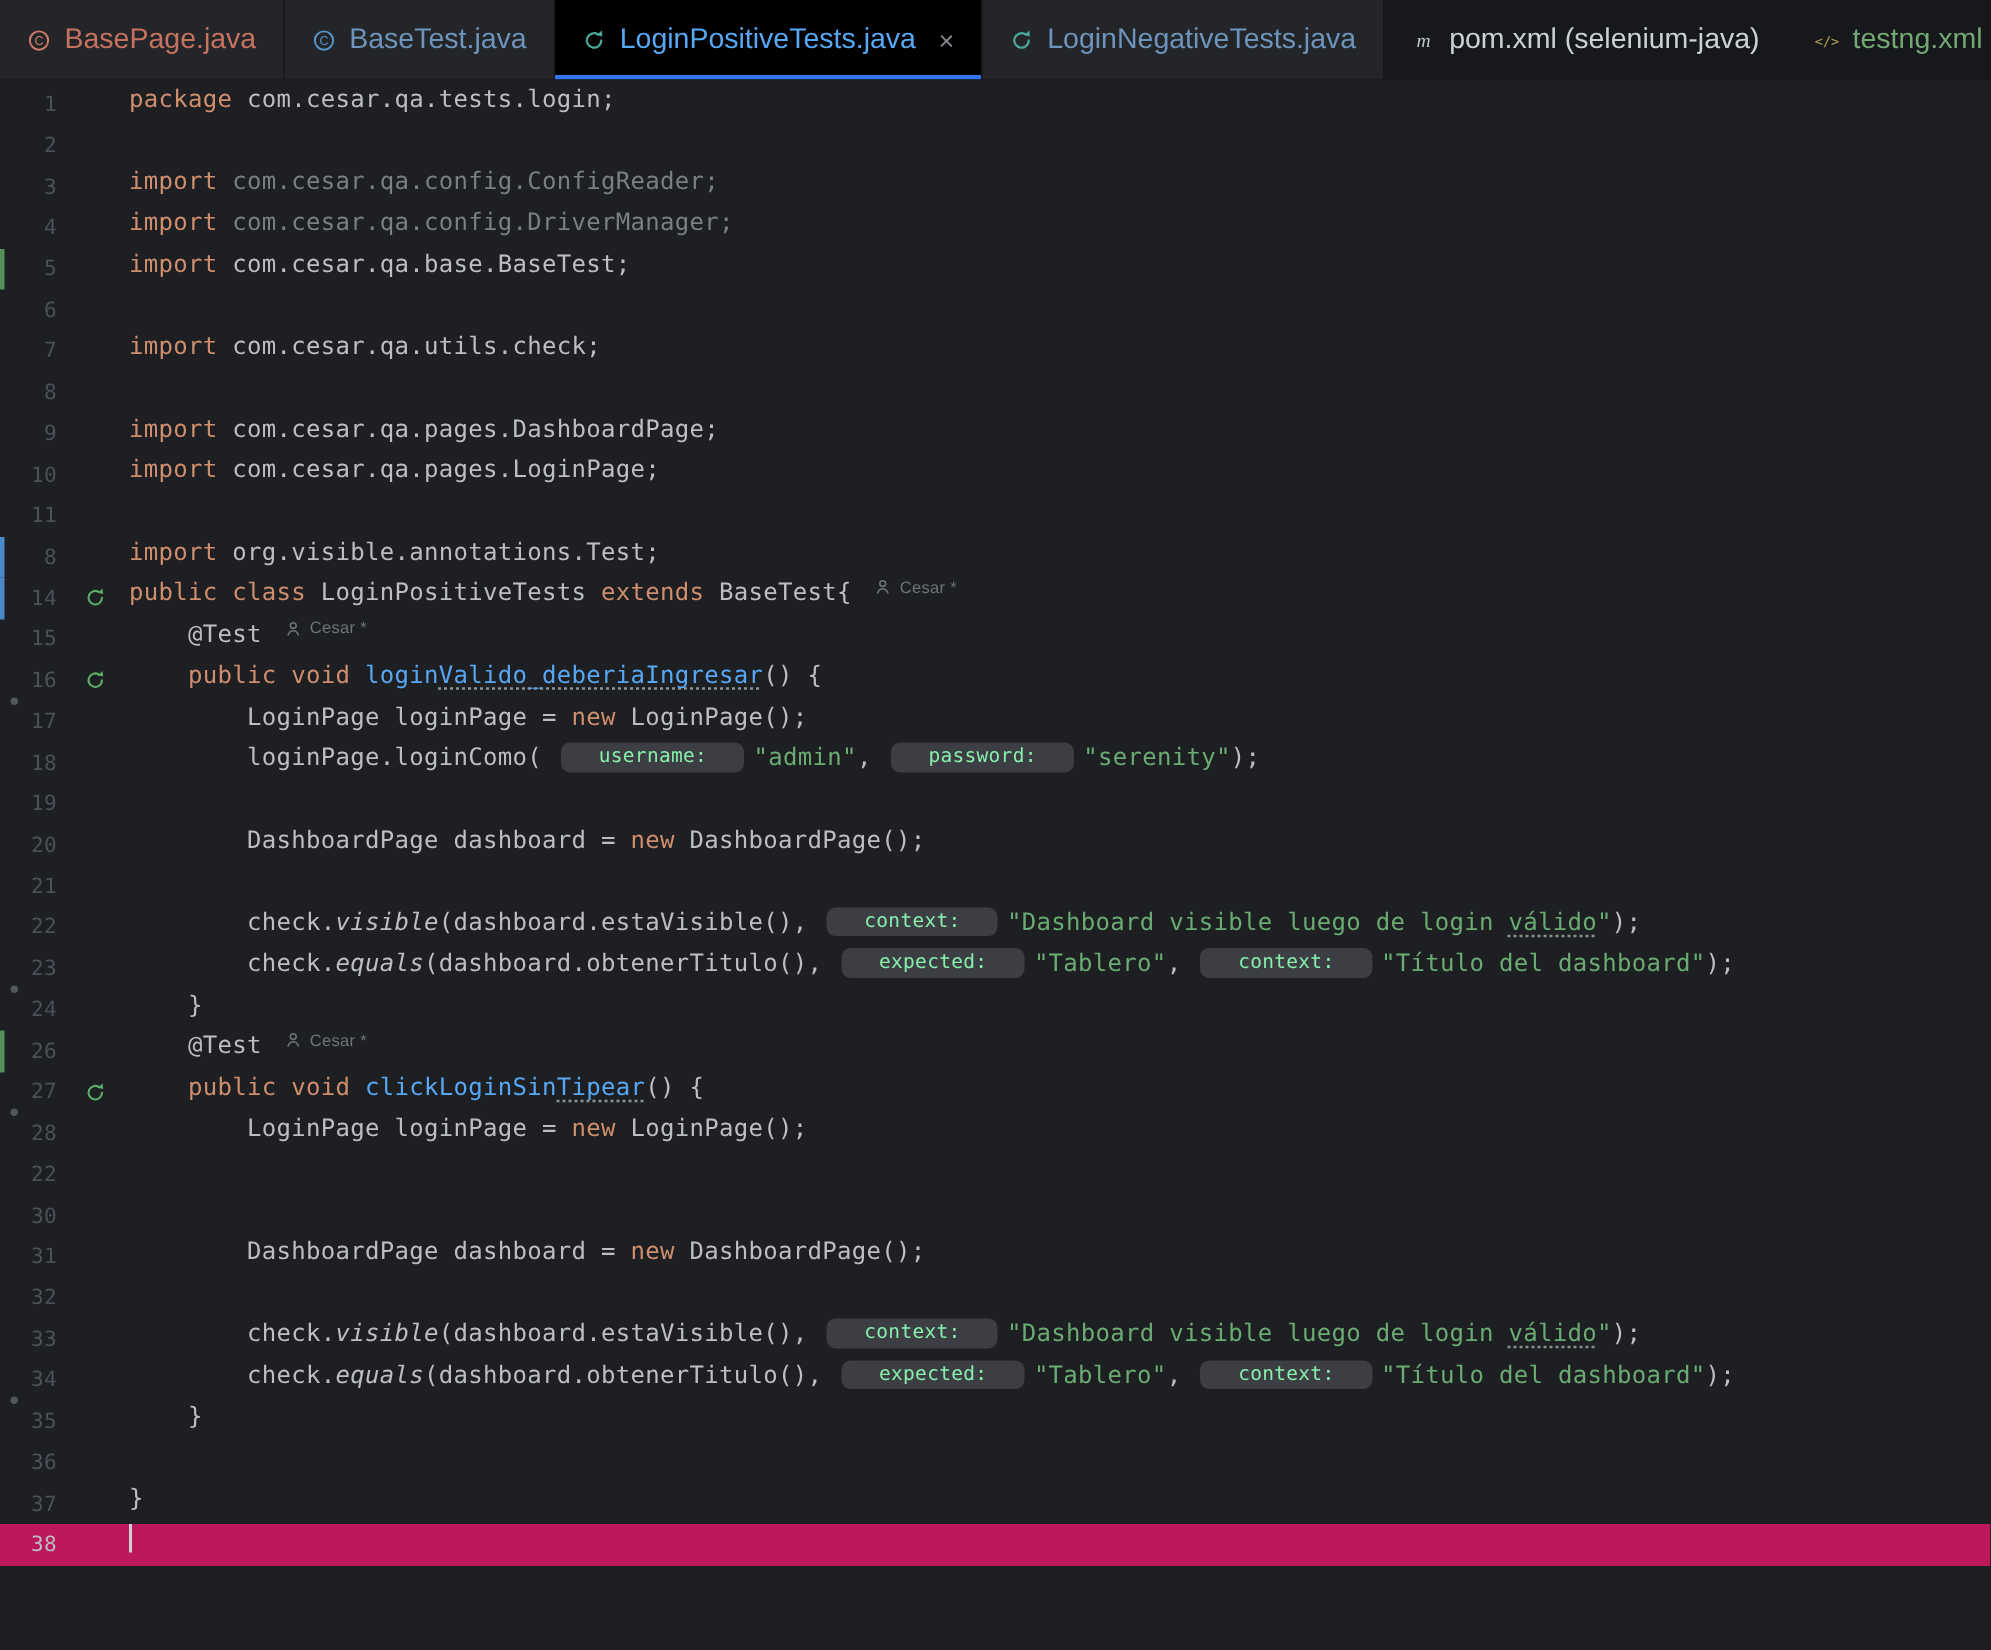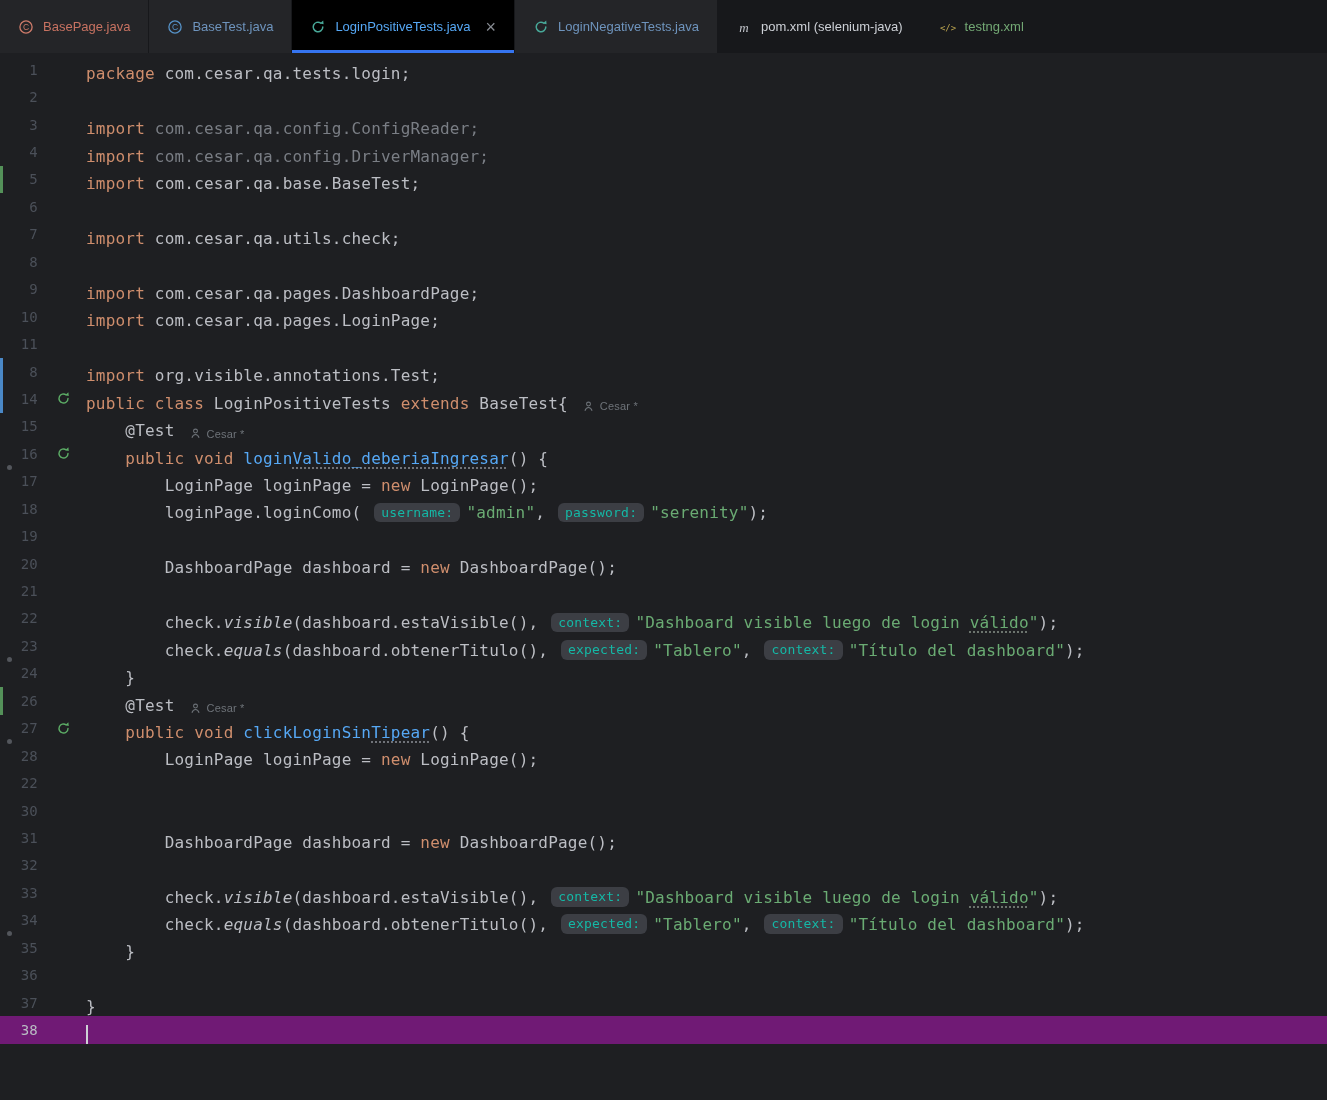--- a/index.html
+++ b/index.html
@@ -6,46 +6,46 @@
   html,body{width:1327px;height:1100px;overflow:hidden}
   body{background:#1E1F22;font-family:"Liberation Sans",sans-serif}
   .ide{width:100%;height:100%;display:flex;flex-direction:column}
 
   
   .tab-bar{height:53px;flex:none;display:flex;align-items:stretch;background:#17181B;overflow:hidden}
   .tab{display:flex;align-items:center;gap:9px;padding:0 18px;background:#242528;position:relative;border-right:1px solid #17181B;flex:none;cursor:default}
   .tab.dark{background:#17181B}
   .tab.active{background:#000000}
   .tab.active::after{content:"";position:absolute;left:0;right:0;bottom:0;height:3px;background:#3574F0}
-  .tab-label{font-size:13px;white-space:nowrap}
+  .tab-label{font-size:19px;white-space:nowrap}
   .tab-close{color:#868A91;font-size:18px;line-height:1;margin-left:6px}
 
   
   .editor{flex:1;padding-top:3px;font-family:"DejaVu Sans Mono",monospace;font-size:16px;letter-spacing:.2px;position:relative;overflow:hidden}
   .line{display:flex;align-items:center;height:27.45px;position:relative}
-  .line.caret-line{background:#701a75}
+  .line.caret-line{background:#be185d}
   .vcs{position:absolute;left:0;top:0;bottom:0;width:3px}
   .vcs-a{background:#549159}
   .vcs-m{background:#4A88C7}
   .gut-dot{position:absolute;left:7px;top:-3px;width:5px;height:5px;border-radius:50%;background:#53565C}
   .num{width:40px;flex:none;text-align:right;padding-right:2px;color:#4B5059;font-size:14px}
   .caret-line .num{color:#B9BCC3}
   .gut-ico{width:46px;flex:none;display:flex;align-items:center;justify-content:center}
-  .code{white-space:pre;color:#BCBEC4;display:flex;align-items:flex-end;min-height:100%}
+  .code{white-space:pre;color:#BCBEC4;display:flex;align-items:flex-start;min-height:100%}
 
   .sg-k{color:#CF8E6D}
   .sg-s{color:#6AAB73}
   .sg-st{color:#6AAB73;text-decoration:underline dotted #879188;text-underline-offset:4px}
   .sg-c{color:#7A7E85}
   .sg-d{color:#7A7E85}
   .sg-m{color:#56A8F5}
   .sg-mt{color:#56A8F5;text-decoration:underline dotted #8C9097;text-underline-offset:4px}
   .sg-i{font-style:italic}
 
-  .inlay-chip{font-family:"DejaVu Sans Mono",monospace;font-size:13px;background:#3C3E44;color:#14b8a6;border-radius:6px;padding:1px 7px;margin:0 6px 0 3px;line-height:1.35;flex:none}
+  .inlay-chip{font-family:"DejaVu Sans Mono",monospace;font-size:13px;background:#3C3E44;color:#86efac;border-radius:6px;padding:1px 25px;margin:0 6px 0 3px;line-height:1.35;flex:none}
   .inlay-author{display:inline-flex;align-items:center;gap:5px;margin-left:14px;font-family:"Liberation Sans",sans-serif;font-size:11px;color:#6E7379;flex:none}
   .caret{width:2px;height:19px;background:#CED0D6;display:inline-block;flex:none}
 </style>
 </head>
 <body>
 
 <div class="ide">
   <div class="tab-bar">
       <div class="tab">
         <svg width="16" height="16" viewBox="0 0 16 16" style="flex:none">

